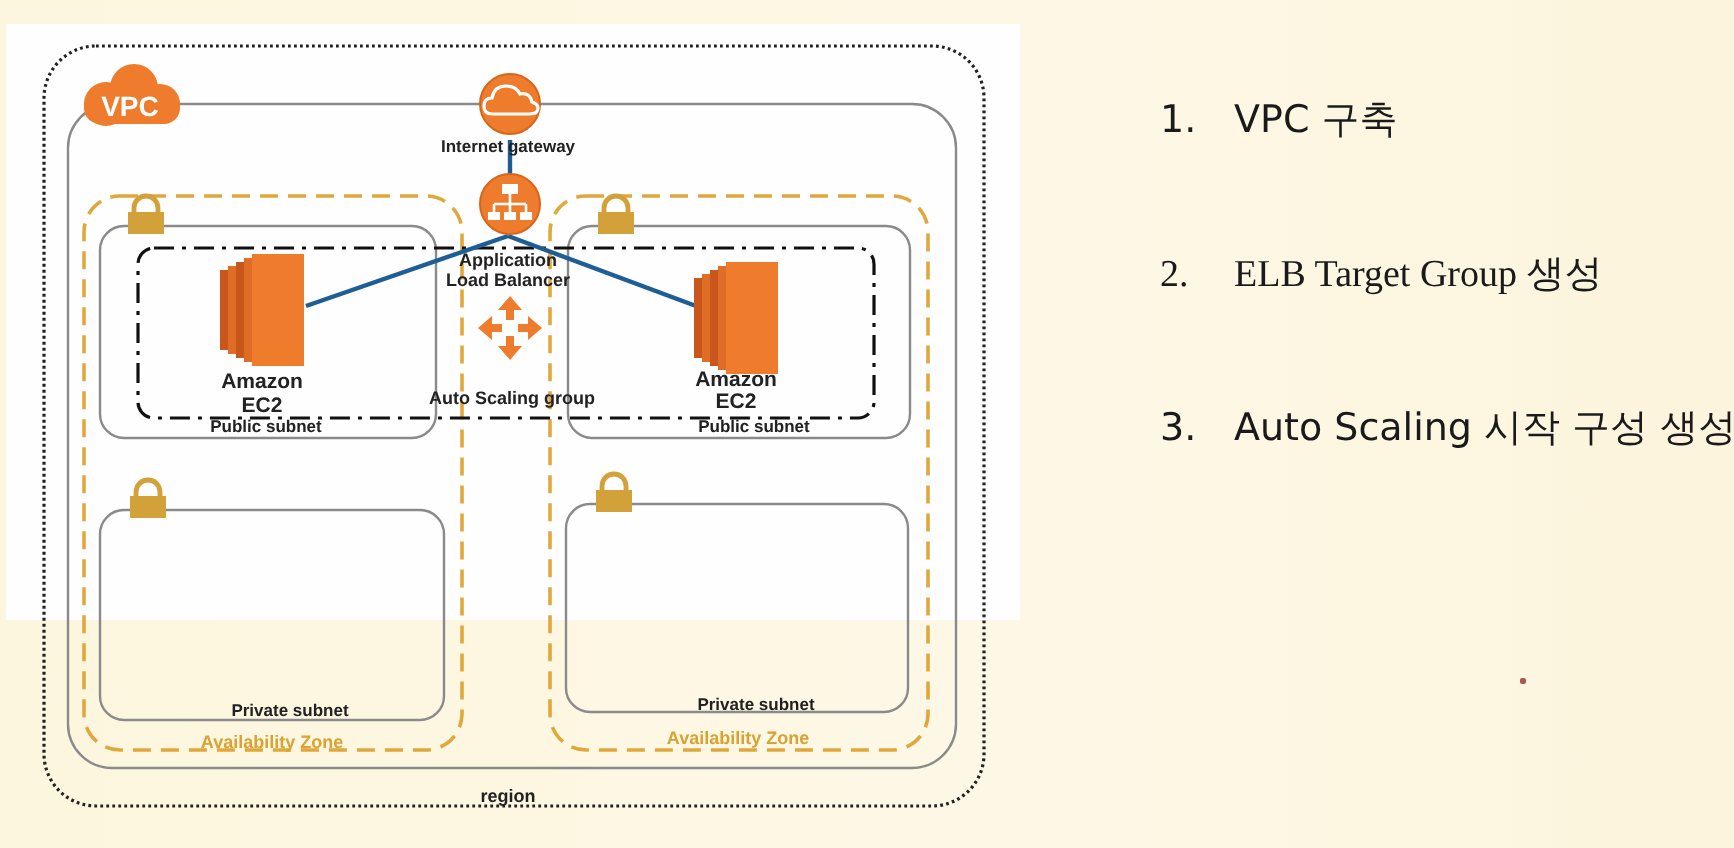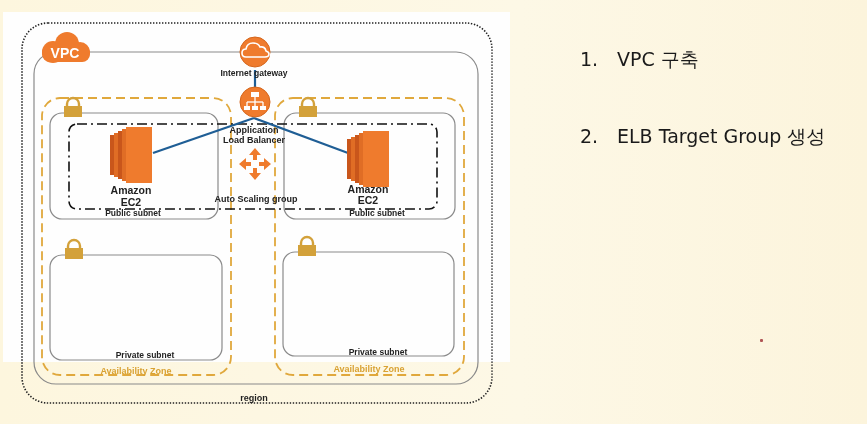--- a/index.html
+++ b/index.html
@@ -2,21 +2,21 @@
 <html><head>
 <meta charset="utf-8">
 <style>
   html, body { margin:0; padding:0; }
   body {
     width:867px; height:424px; overflow:hidden; position:relative;
     background: linear-gradient(90deg, #fdf6de 0%, #fdf8e6 60%, #fcf4dc 100%);
     font-family: "Liberation Sans", sans-serif;
   }
   #diagram-panel {
-    position:absolute; left:3px; top:12px; width:507px; height:350px;
+    position:absolute; left:3px; top:12px; width:507px; height:298px;
     background:#fefefe;
   }
   #diagram-svg { position:absolute; left:0; top:0; }
   .lbl { font-family: "Liberation Sans", sans-serif; font-weight:bold; fill:#222; }
   .az-lbl { fill:#d9a233; font-weight:bold; font-family:"Liberation Sans", sans-serif; }
 
   #steps {
     position:absolute; left:540px; top:0; width:327px; height:424px;margin-left:40px;
   }
   .step {
@@ -137,18 +137,21 @@
     <text class="az-lbl" x="369" y="372" text-anchor="middle" font-size="9">Availability Zone</text>
 
     <text class="lbl" x="254" y="401" text-anchor="middle" font-size="9">region</text>
   </svg>
 </div>
 
 <div id="steps">
   <div class="step" style="top:47px;">
     <span class="num">1.</span><span>VPC 구축</span>
   </div>
-  <div class="step" style="top:124px;">
+  <div class="step" style="top:124px;font-family:Liberation Serif, serif;">
     <span class="num">2.</span><span>ELB Target Group 생성</span>
+  </div>
+  <div class="step" style="top:201px;">
+    <span class="num">3.</span><span>Auto Scaling 시작 구성 생성</span>
   </div>
 </div>
 
 <div class="cursor-dot"></div>
 
 </body></html>

